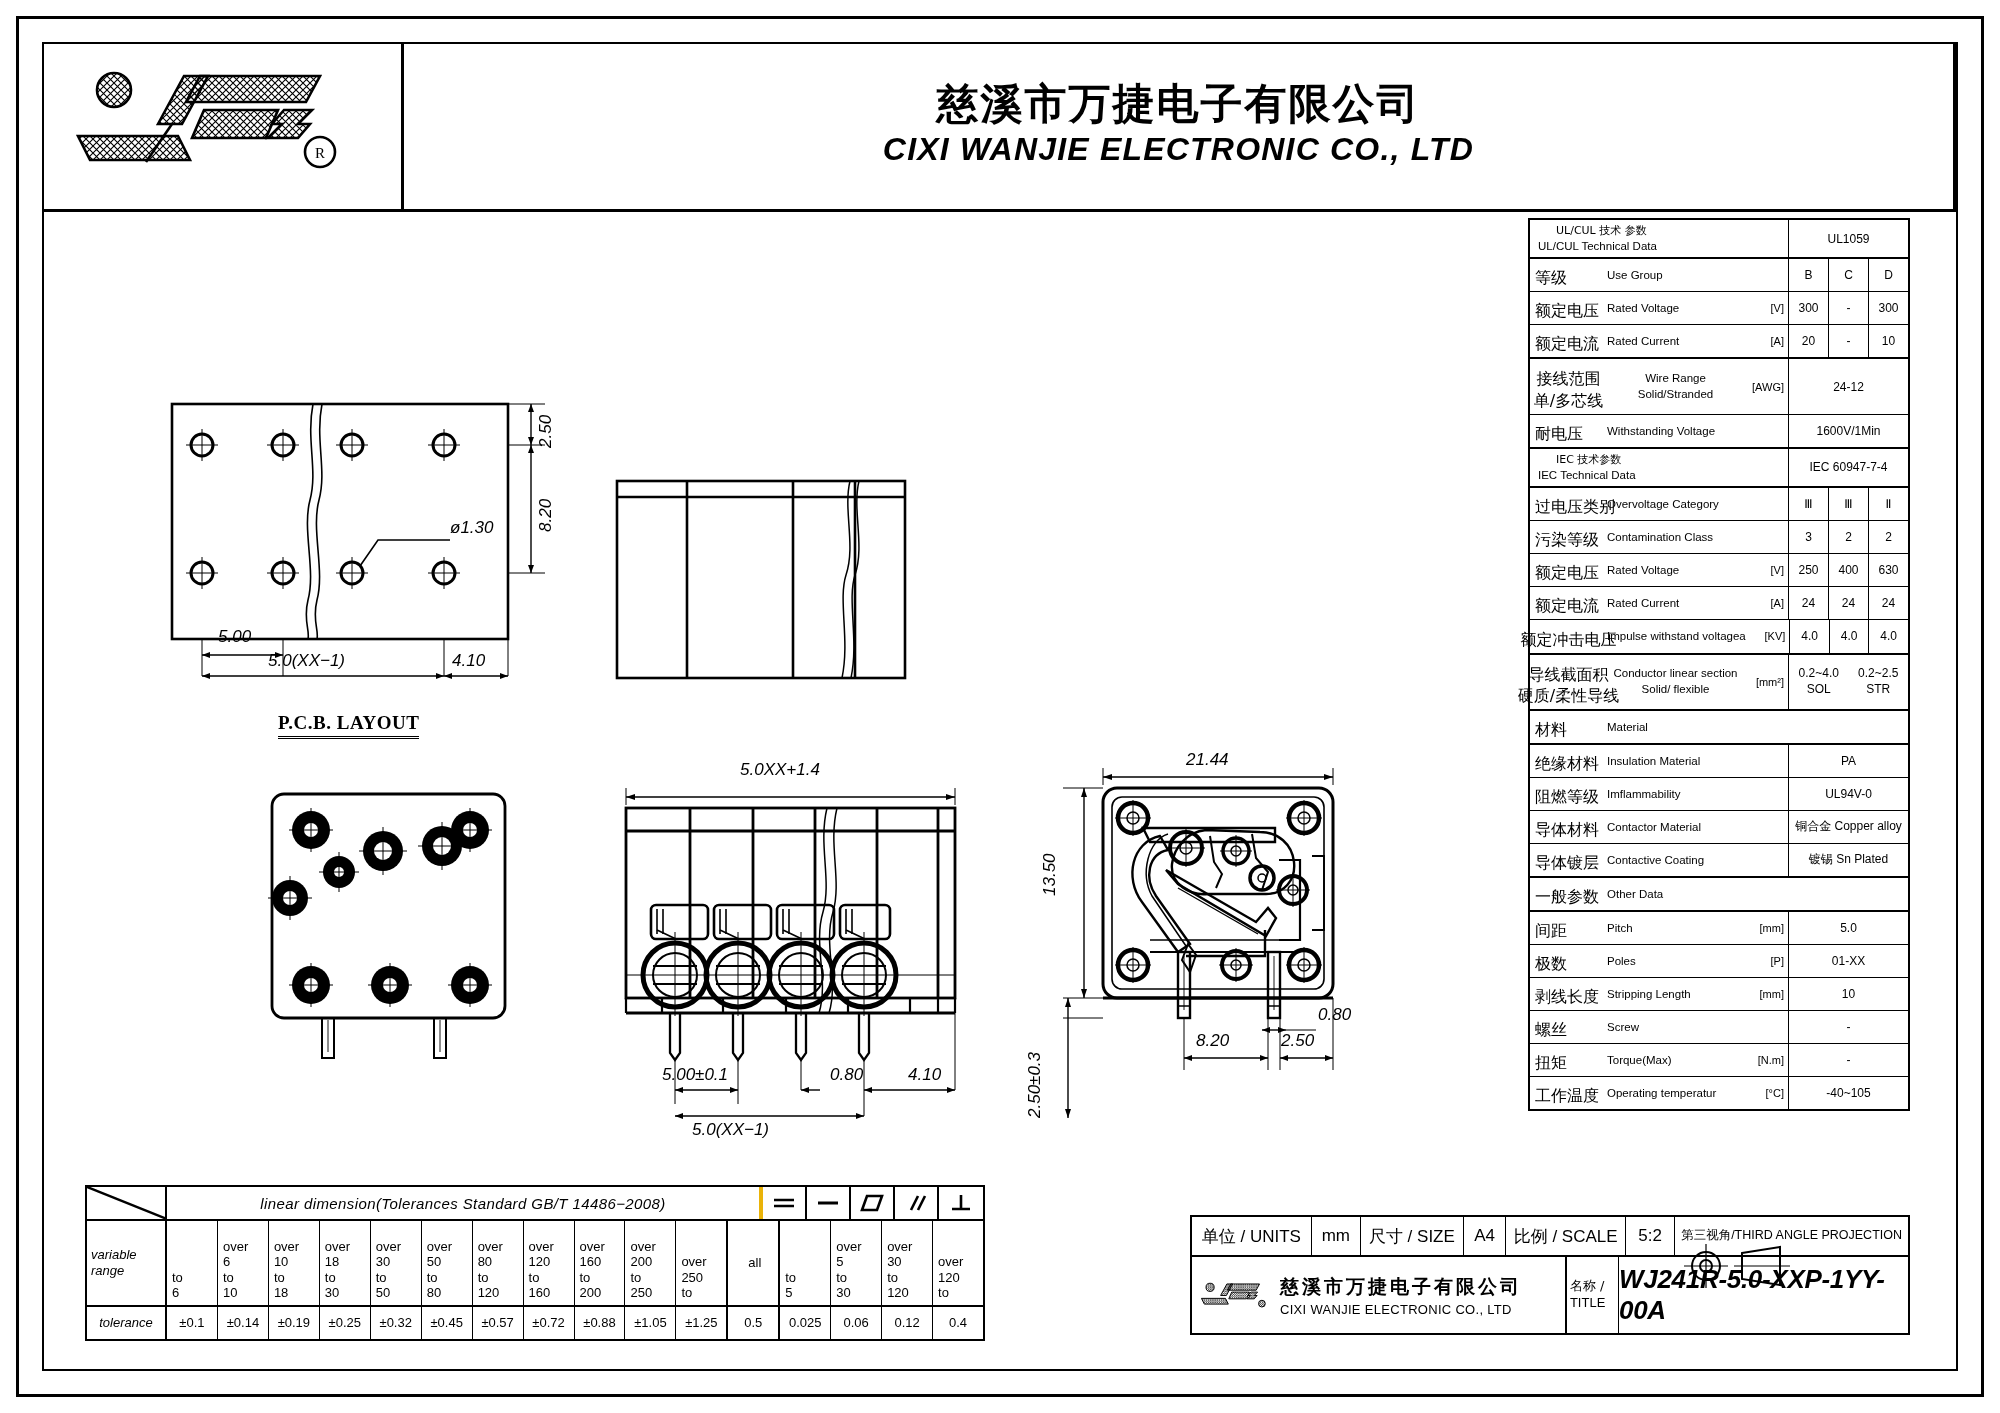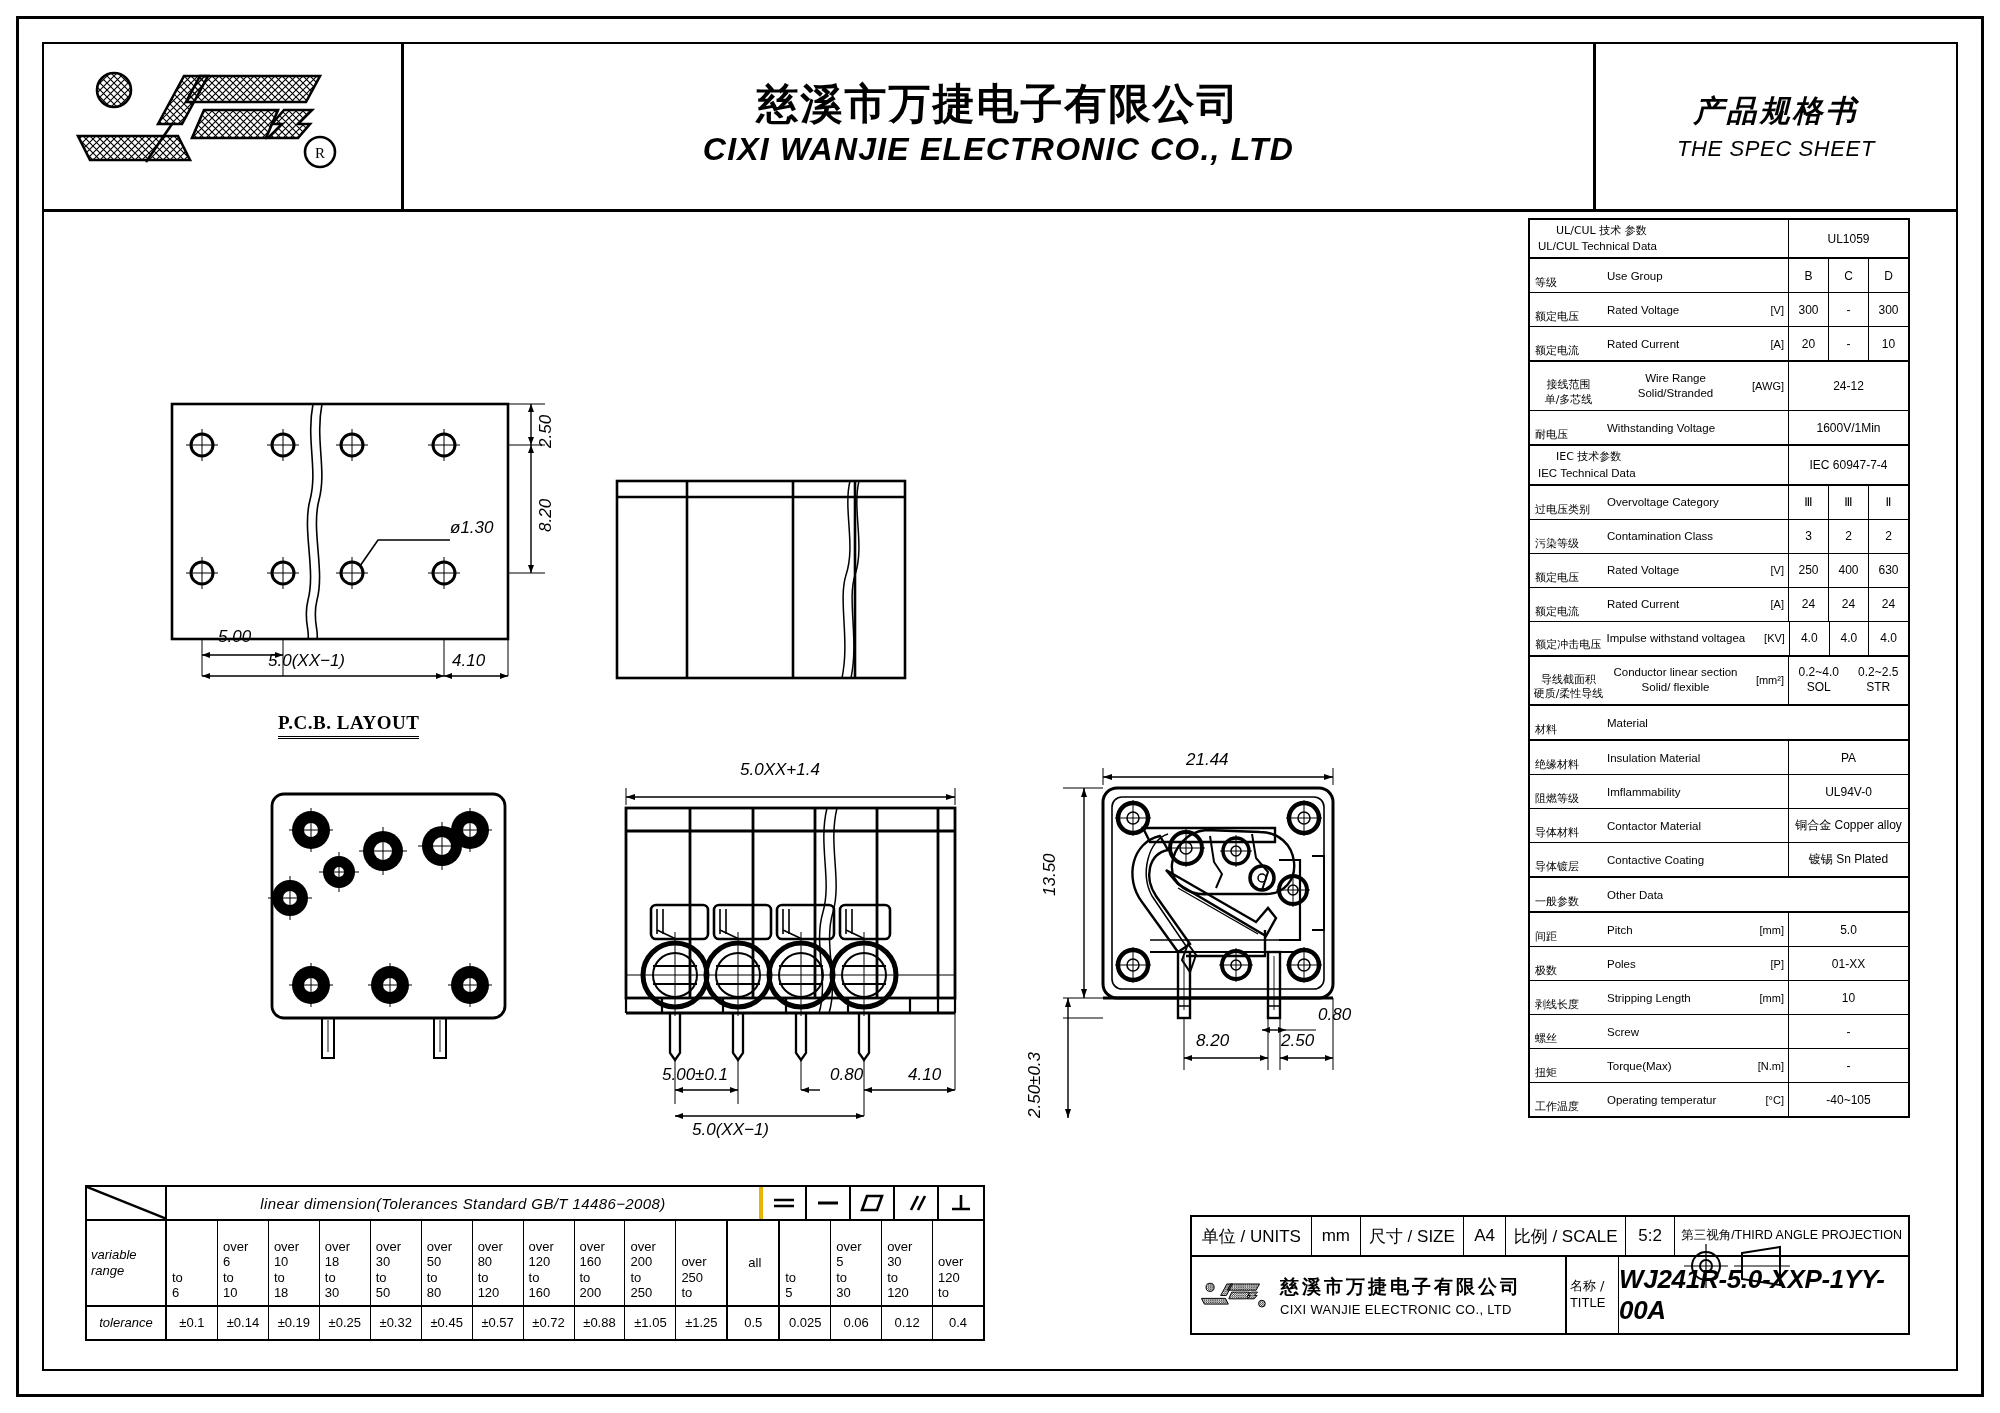--- a/index.html
+++ b/index.html
@@ -101,23 +101,23 @@
   }
   .spec-table .row {
     display: flex;
     border-bottom: 1px solid #000;
     min-height: 22px;
   }
   .spec-table .row.last { border-bottom: none; }
   .spec-table .row.thick { border-bottom: 2px solid #000; }
   .c-cn {
     width: 74px;
-    padding: 16px 2px 2px 5px;
+    padding: 9px 2px 2px 5px;
     font-family: "DejaVu Sans", sans-serif;
-    font-size: 11px;
+    font-size: 16px;
     display: flex; align-items: center;
     white-space: nowrap;
   }
   .c-en {
     flex: 1 1 auto;
     padding: 2px 2px 2px 3px;
     display: flex; align-items: center;
     white-space: nowrap;
     font-size: 11.5px;
   }
@@ -325,24 +325,20 @@
         </svg>
       </div>
       <svg class="svglayer" width="360" height="168">
         <circle cx="276" cy="108" r="15" fill="none" stroke="#000" stroke-width="2.6"></circle>
         <text x="276" y="114" font-size="15" text-anchor="middle" font-family="Liberation Serif, serif">R</text>
       </svg>
     </div>
     <div class="hdr-name">
       <div class="hdr-cn">慈溪市万捷电子有限公司</div>
       <div class="hdr-en">CIXI  WANJIE  ELECTRONIC  CO., LTD</div>
-    </div>
-    <div class="hdr-spec">
-      <div class="hdr-spec-cn">产品规格书</div>
-      <div class="hdr-spec-en">THE SPEC SHEET</div>
     </div>
   </div>
 
   <div class="spec-table">
 
     <div class="hdrrow">
       <div class="lbl">
         <span class="cnline">UL/CUL     技术 参数</span>
         <span>UL/CUL    Technical Data</span>
       </div>

